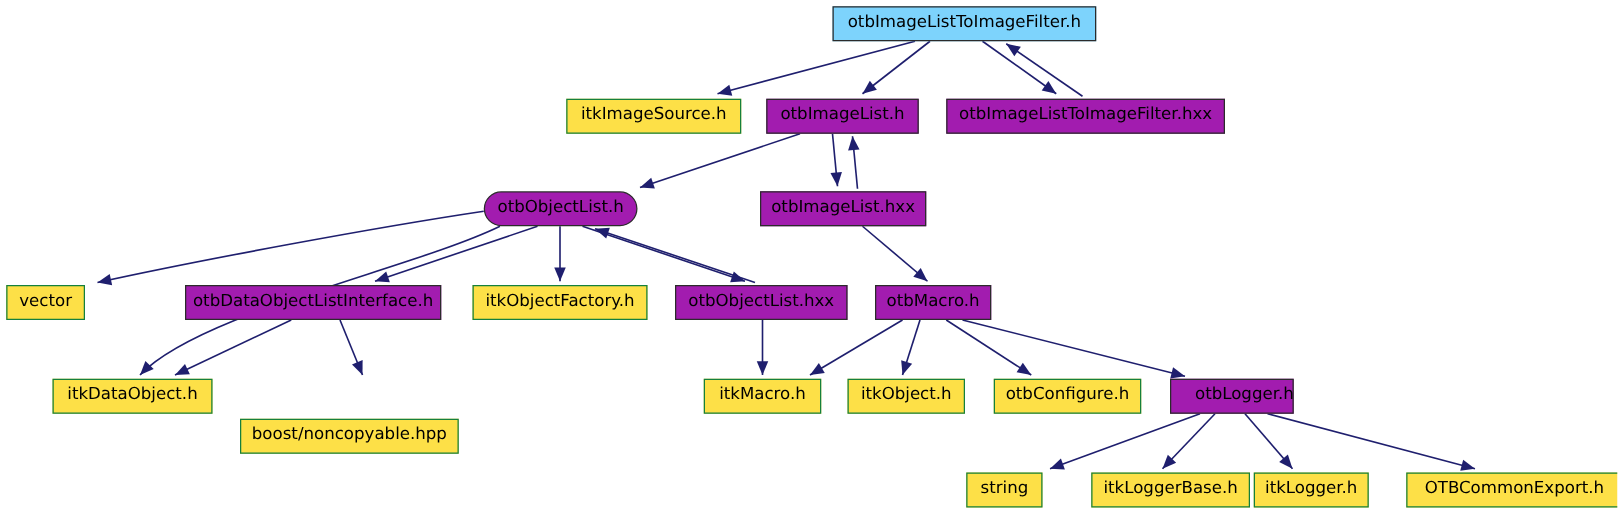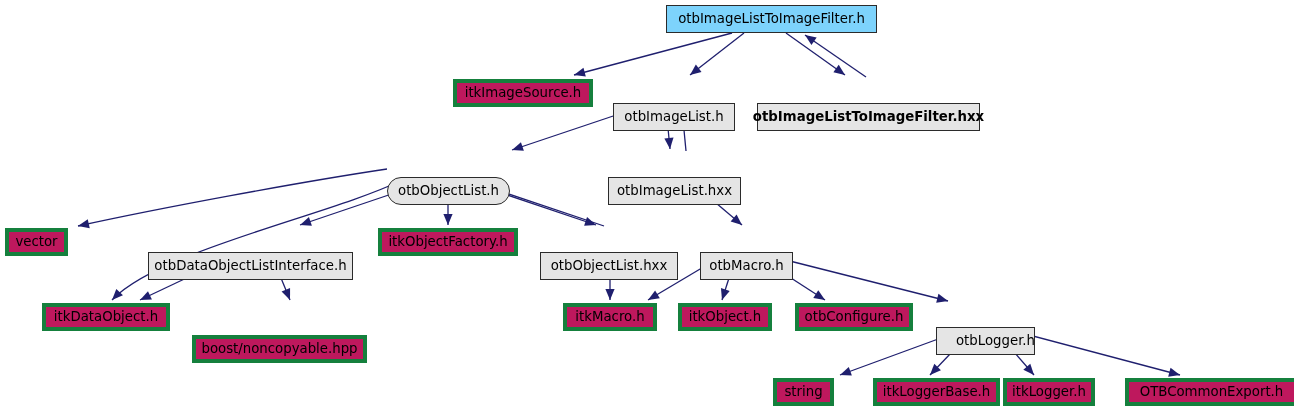--- a/index.html
+++ b/index.html
@@ -10,22 +10,22 @@
     position:absolute;
     box-sizing:border-box;
     display:flex;align-items:center;justify-content:center;
     white-space:nowrap;
     font-size:13.3px;
     line-height:1;
     color:#000000;
     background:#ffffff;
     letter-spacing:0px;
   }
-  .node.ext{border:4px solid #15803d;background:#be185d;}
-  .node.int{border:1.6px solid #2b2b2b;background:#e5e5e5;margin-top:24px;}
+  .node.ext{border:1px solid #15803d;background:#fde047;}
+  .node.int{border:1.6px solid #2b2b2b;background:#a21caf;}
   .node.root{border:1.6px solid #2b2b2b;background:#7dd3fc;}
   .node span{display:block;transform:translateY(-0.5px);}
 </style>
 </head>
 <body>
 
 <div id="graph-wrap">
   <svg id="edges" viewBox="0 0 1294 411" xmlns="http://www.w3.org/2000/svg">
       <path d="M 732,33 L 574,75" fill="none" stroke="#1f1f6e" stroke-width="1.3"></path>
       <polygon points="574,75 583.4490691980727,67.72847393664624 585.8125598364306,76.61970062380222" fill="#1f1f6e"></polygon>
@@ -81,21 +81,21 @@
   <div id="nodes">
       <div class="node root" style="left: 666px; top: 5px; width: 211px; height: 28px;">
         <span>otbImageListToImageFilter.h</span>
       </div>
       <div class="node ext" style="left: 453px; top: 79px; width: 140px; height: 28px;">
         <span>itkImageSource.h</span>
       </div>
       <div class="node int" style="left: 613px; top: 79px; width: 122px; height: 28px;">
         <span>otbImageList.h</span>
       </div>
-      <div class="node int" style="left: 757px; top: 79px; width: 223px; height: 28px; font-weight: bold;">
+      <div class="node int" style="left: 757px; top: 79px; width: 223px; height: 28px;">
         <span>otbImageListToImageFilter.hxx</span>
       </div>
       <div class="node int" style="left: 387px; top: 153px; width: 123px; height: 28px; border-radius: 14px;">
         <span>otbObjectList.h</span>
       </div>
       <div class="node int" style="left: 608px; top: 153px; width: 133px; height: 28px;">
         <span>otbImageList.hxx</span>
       </div>
       <div class="node ext" style="left: 5px; top: 228px; width: 63px; height: 28px;">
         <span>vector</span>

